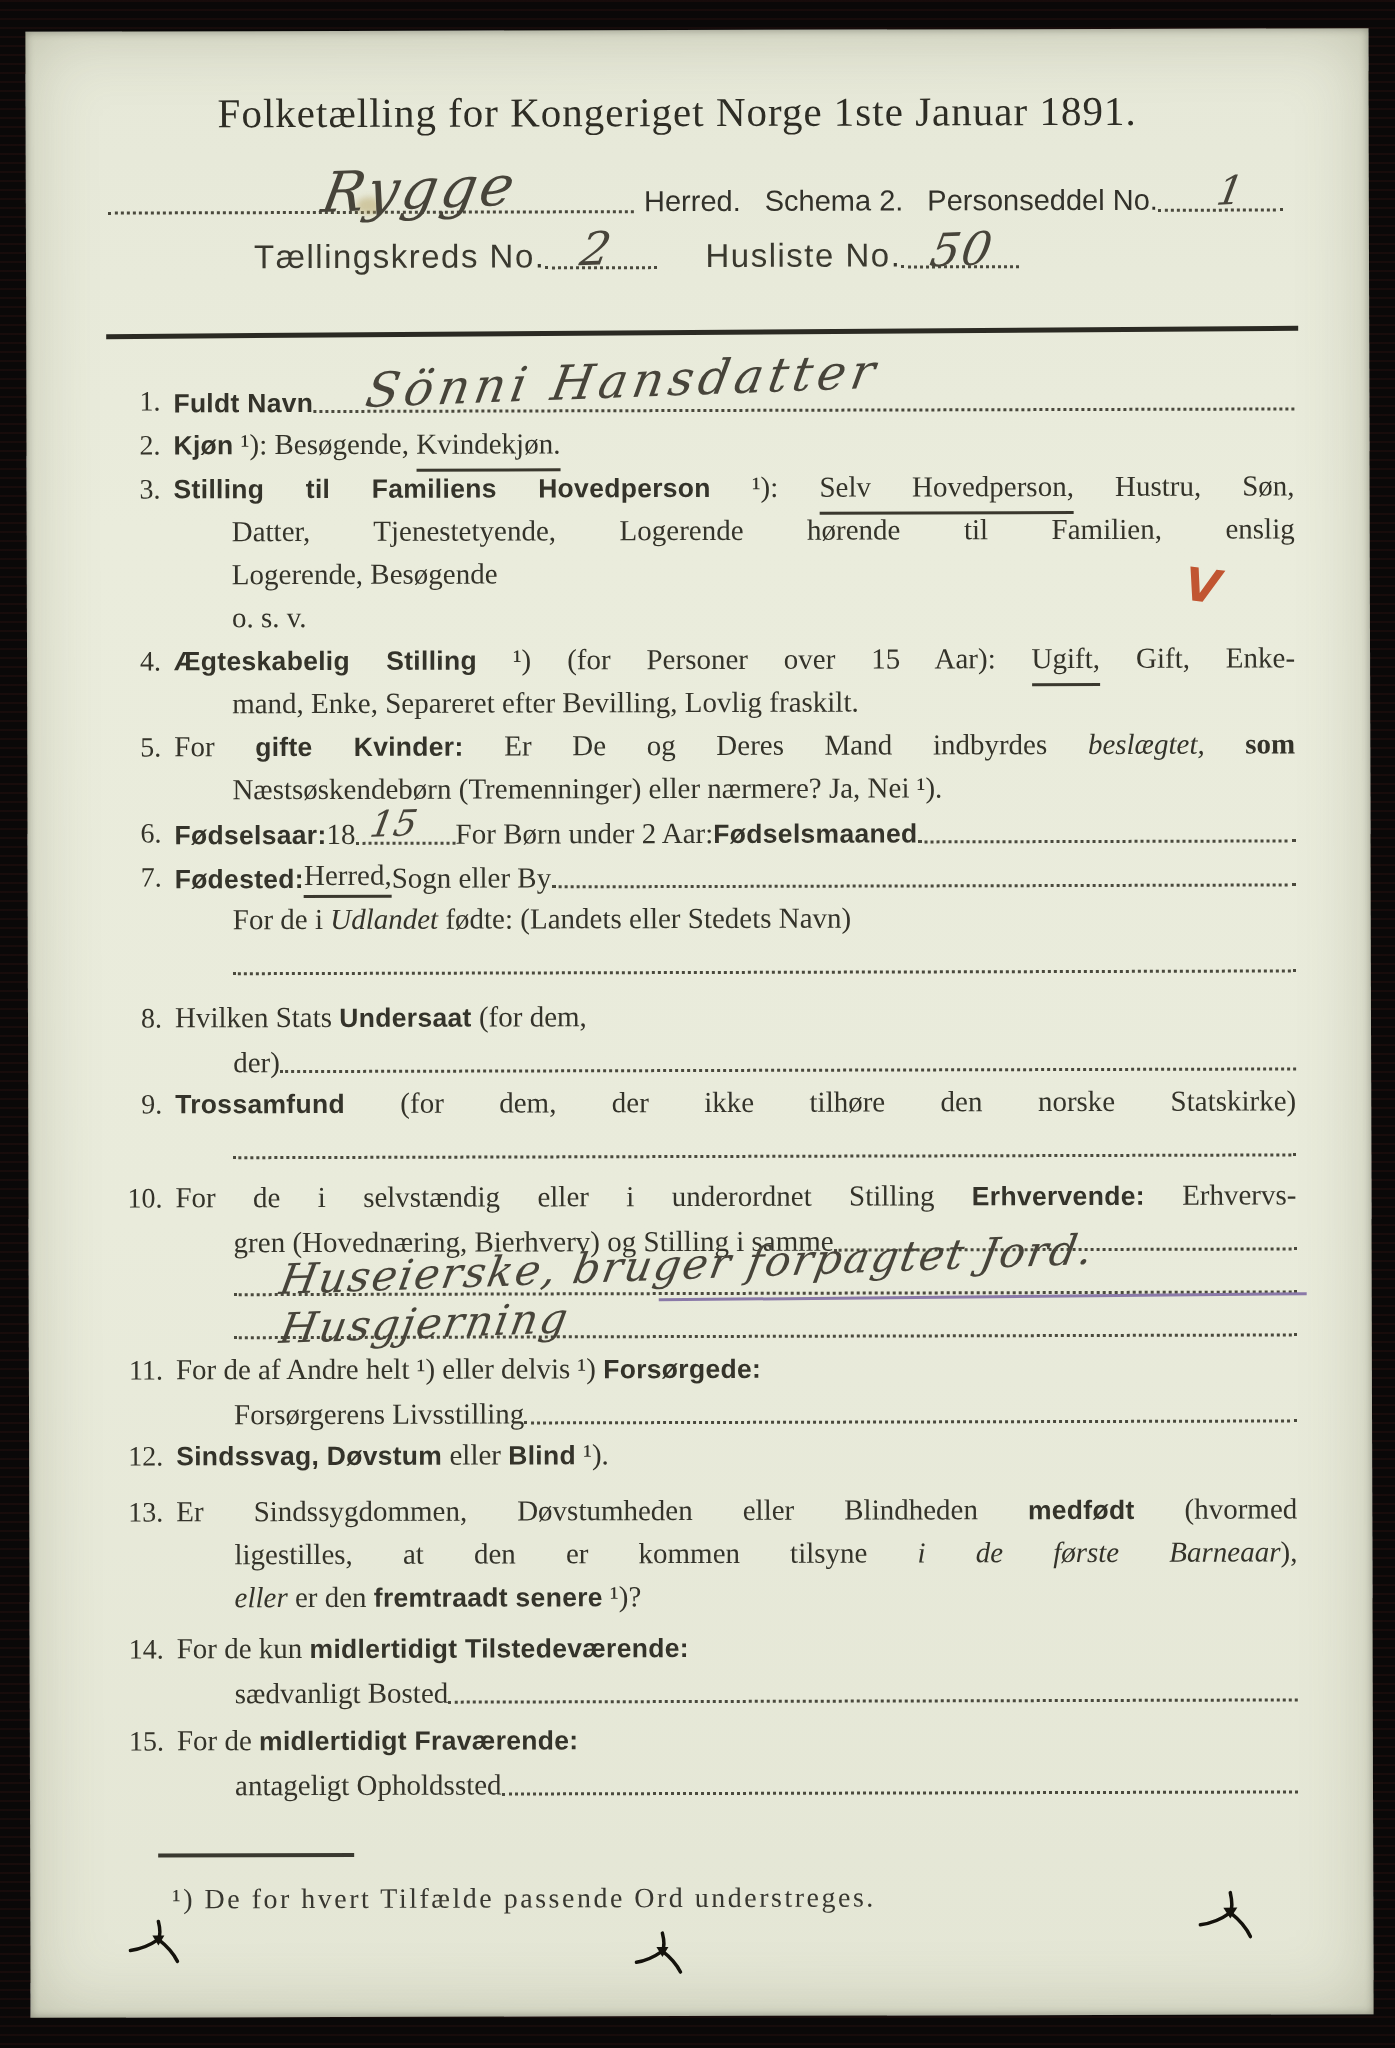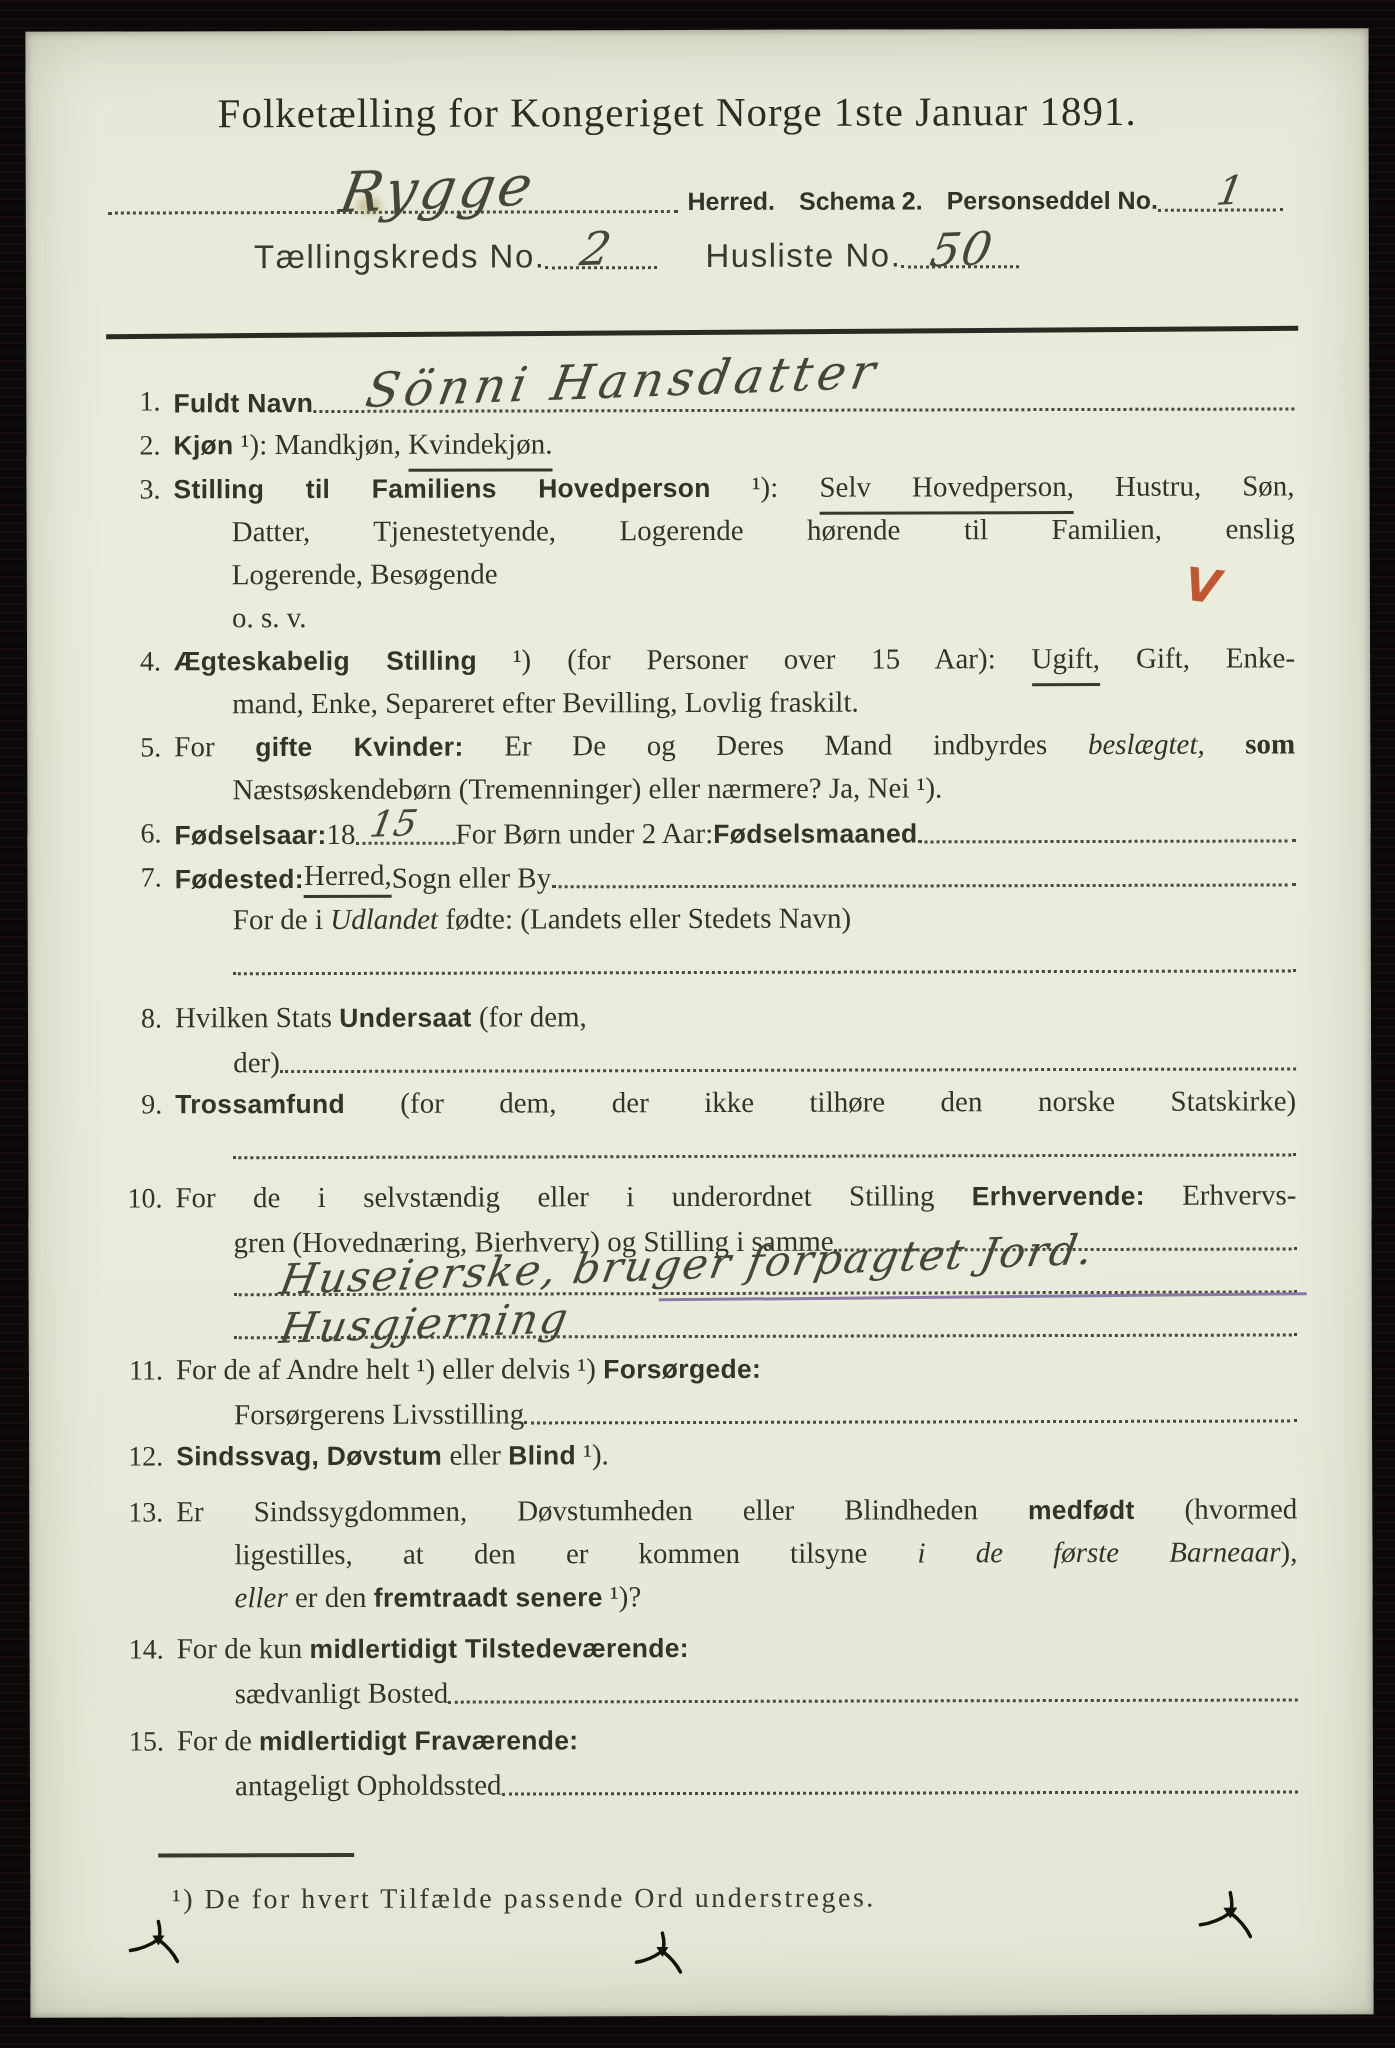--- a/index.html
+++ b/index.html
@@ -21,21 +21,21 @@
   }
   .hdr2{position:absolute;top:136px;left:82px;right:86px;height:52px;display:flex;align-items:flex-end;}
   .hdr3{position:absolute;top:198px;left:228px;height:46px;display:flex;align-items:flex-end;
         font-family:"Liberation Sans",sans-serif;font-size:33px;letter-spacing:1.5px;color:#3a392f;}
   .hdots{border-bottom:3.5px dotted #4a493d;position:relative;margin-bottom:5px;height:1px;}
   .hd1{flex:1 1 auto;}
   .hd2{flex:0 0 125px;}
   .hdn{flex:0 0 112px;}
   .hdn2{flex:0 0 118px;}
   .hsp{flex:0 0 48px;}
-  .hb{font-family:"Liberation Sans",sans-serif;font-weight:bold;font-size:25px;color:#32312a;
+  .hb{font-family:"Liberation Sans",sans-serif;font-weight:normal;font-size:29px;color:#32312a;
       padding-left:10px;white-space:nowrap;line-height:34px;}
   .hb.sp{padding-left:24px;}
   .hlab{white-space:nowrap;line-height:36px;}
   .rule-main{position:absolute;top:300px;left:80px;width:1192px;height:5px;background:#2b2a23;
              transform:rotate(-0.25deg);}
   
   .hw{
     position:absolute;font-family:"DejaVu Serif",serif;font-style:italic;color:#47443a;
     transform:skewX(-12deg) rotate(-2deg);transform-origin:left bottom;white-space:nowrap;z-index:2;
     line-height:1;
@@ -121,21 +121,21 @@
             <span class="txt b">Fuldt Navn</span>
             <span class="fill">
               <span class="hw hw-name">Sönni Hansdatter</span>
             </span>
           </div>
         </div>
       </div>
       <div class="item">
         <div class="ino">2.</div>
         <div class="ilines">
-          <div class="line"><span class="txt b">Kjøn</span><span class="txt r"> ¹): Mandkjøn, </span><span class="txt u">Kvindekjøn.</span></div>
+          <div class="line"><span class="txt b">Kjøn</span><span class="txt r"> ¹): Besøgende, </span><span class="txt u">Kvindekjøn.</span></div>
         </div>
       </div>
       <div class="item">
         <div class="ino">3.</div>
         <div class="ilines">
           <div class="line j"><span class="txt b">Stilling til Familiens Hovedperson</span><span class="txt r"> ¹): </span><span class="txt u">Selv Hovedperson,</span><span class="txt r"> Hustru, Søn,</span></div>
           <div class="line cont j"><span class="txt r">Datter, Tjenestetyende, Logerende hørende til Familien, enslig</span></div>
           <div class="line cont"><span class="txt r">Logerende, Besøgende</span></div>
           <div class="line cont"><span class="txt r">o. s. v.</span></div>
         </div>

